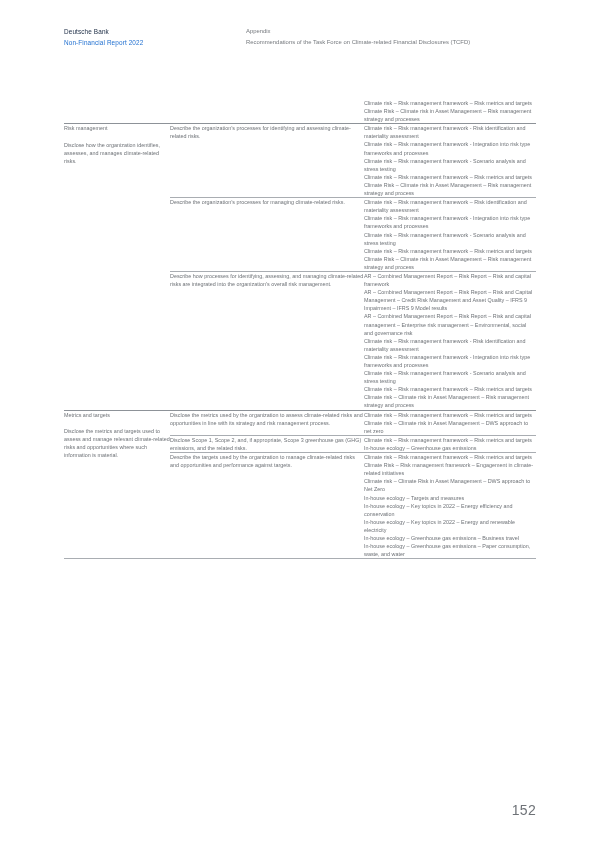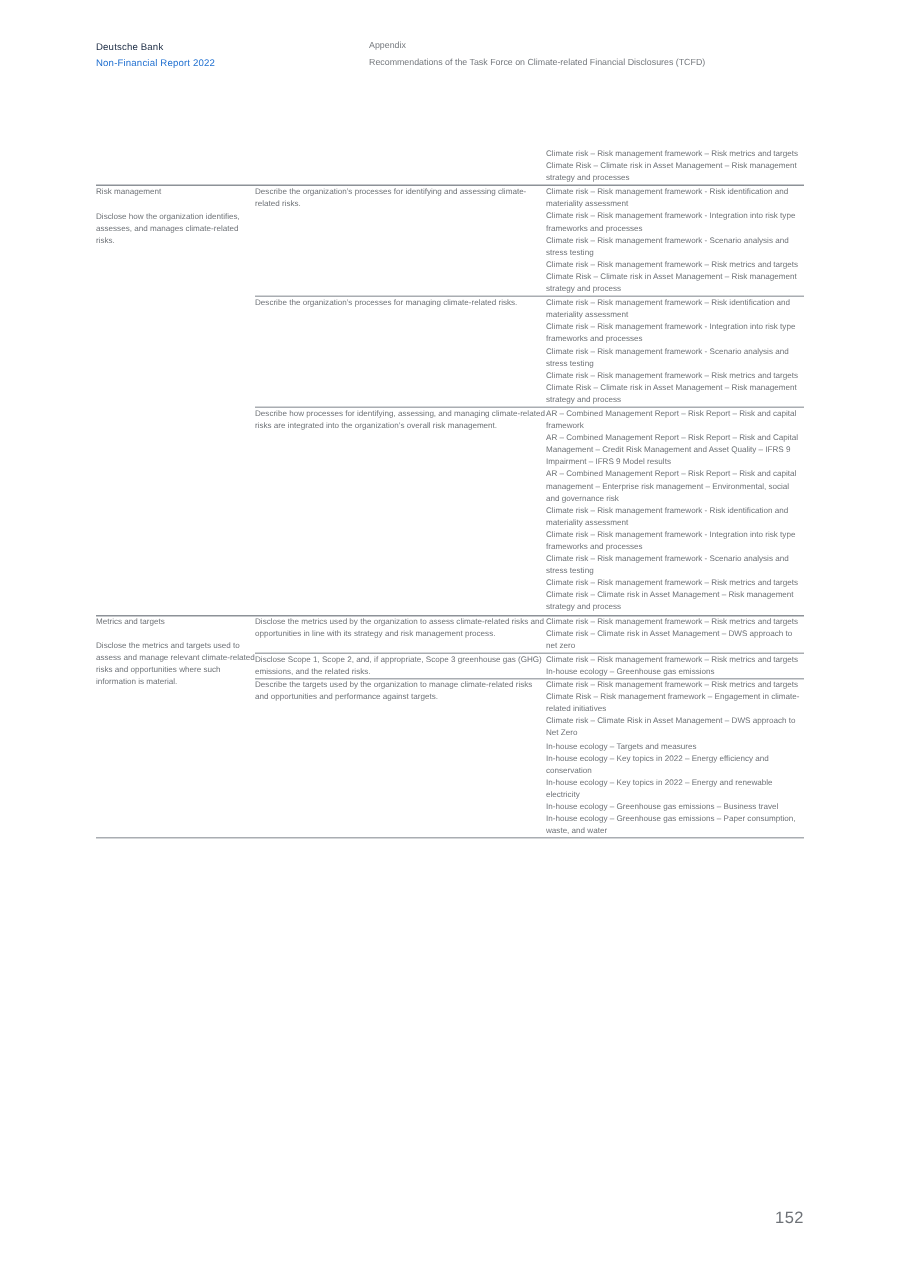--- a/index.html
+++ b/index.html
@@ -97,21 +97,21 @@
   .ref-line { display: block; }
 
   
   .frag-cell { padding-top: 0; }
 
   
   .page-number {
     position: absolute;
     right: 64px;
     bottom: 30px;
-    font-size: 11px;
+    font-size: 14px;
     color: #6e7277;
     letter-spacing: 0.3px;
   }
 </style>
 </head>
 <body>
 
 <div class="page-header">
   <div class="brand">
     <span class="brand-name">Deutsche Bank</span>

